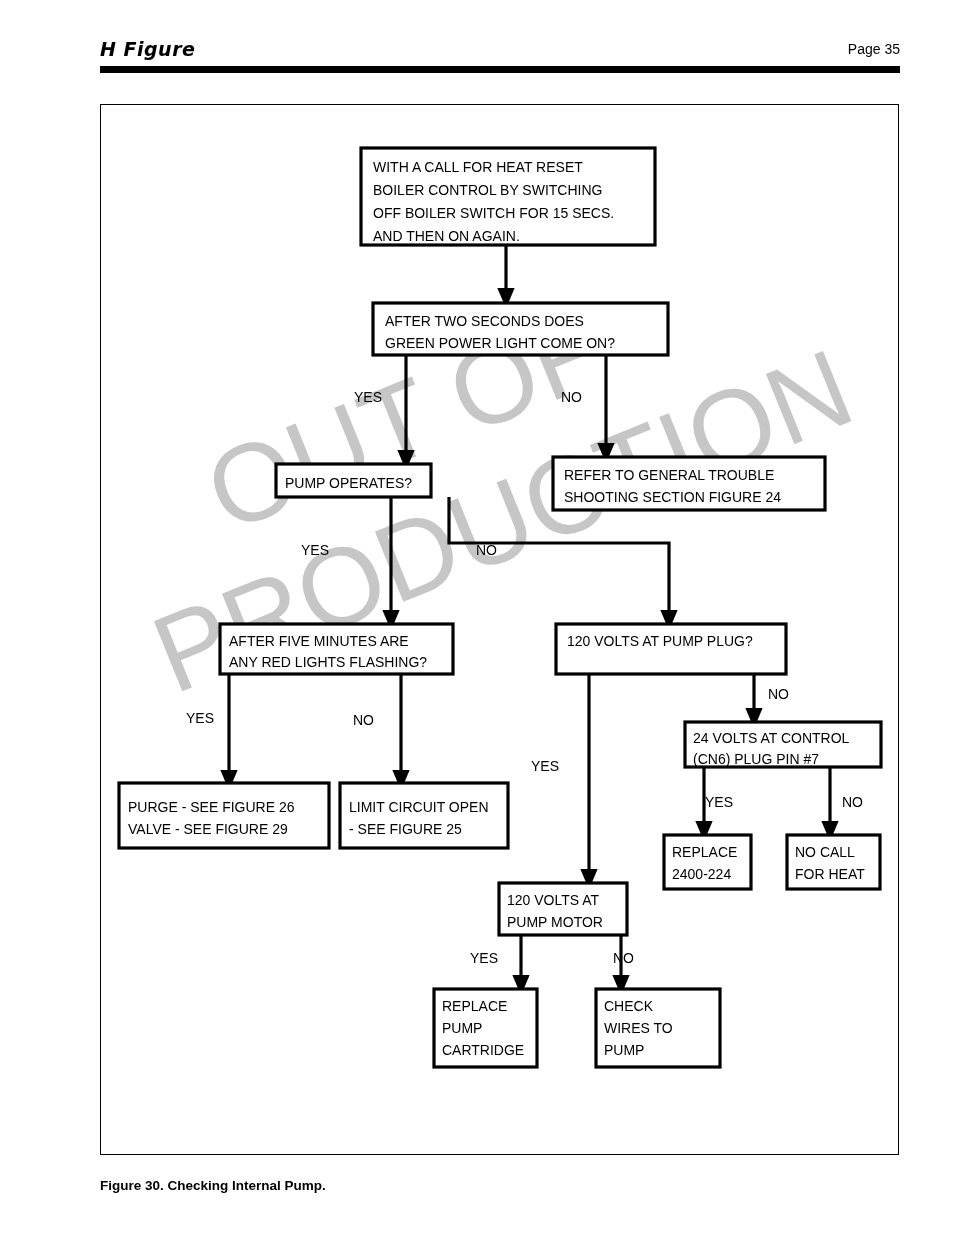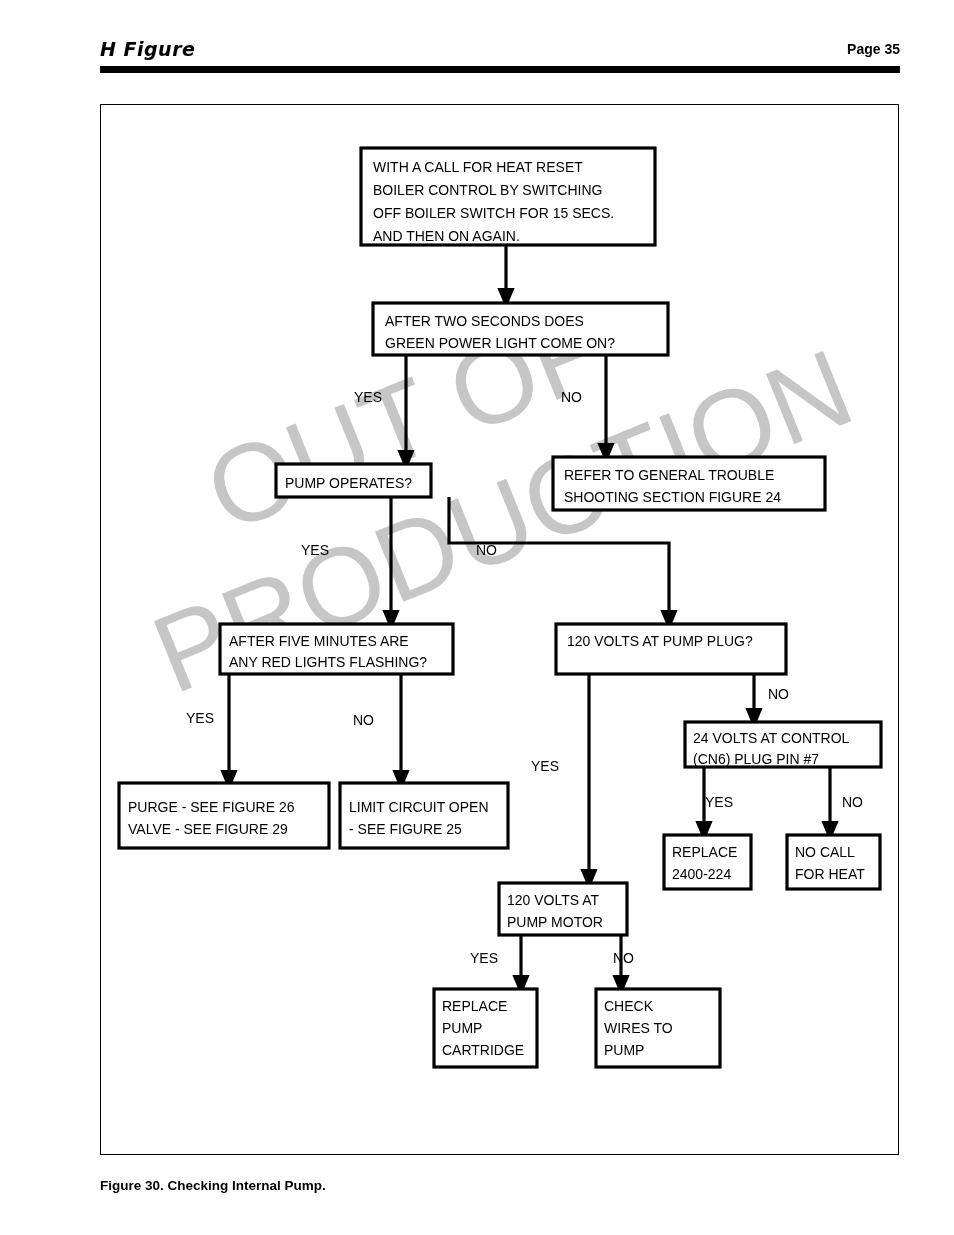--- a/index.html
+++ b/index.html
@@ -33,21 +33,21 @@
     font-weight: bold;
     font-style: italic;
     letter-spacing: 0.5px;
     white-space: nowrap;
   }
   #header-page {
     position: absolute;
     right: 54px;
     top: 41px;
     font-size: 14px;
-    font-weight: bold;
+    font-weight: normal;
     white-space: nowrap;
   }
   #header-rule {
     position: absolute;
     left: 100px;
     top: 66px;
     width: 800px;
     height: 7px;
     background: #000000;
   }

